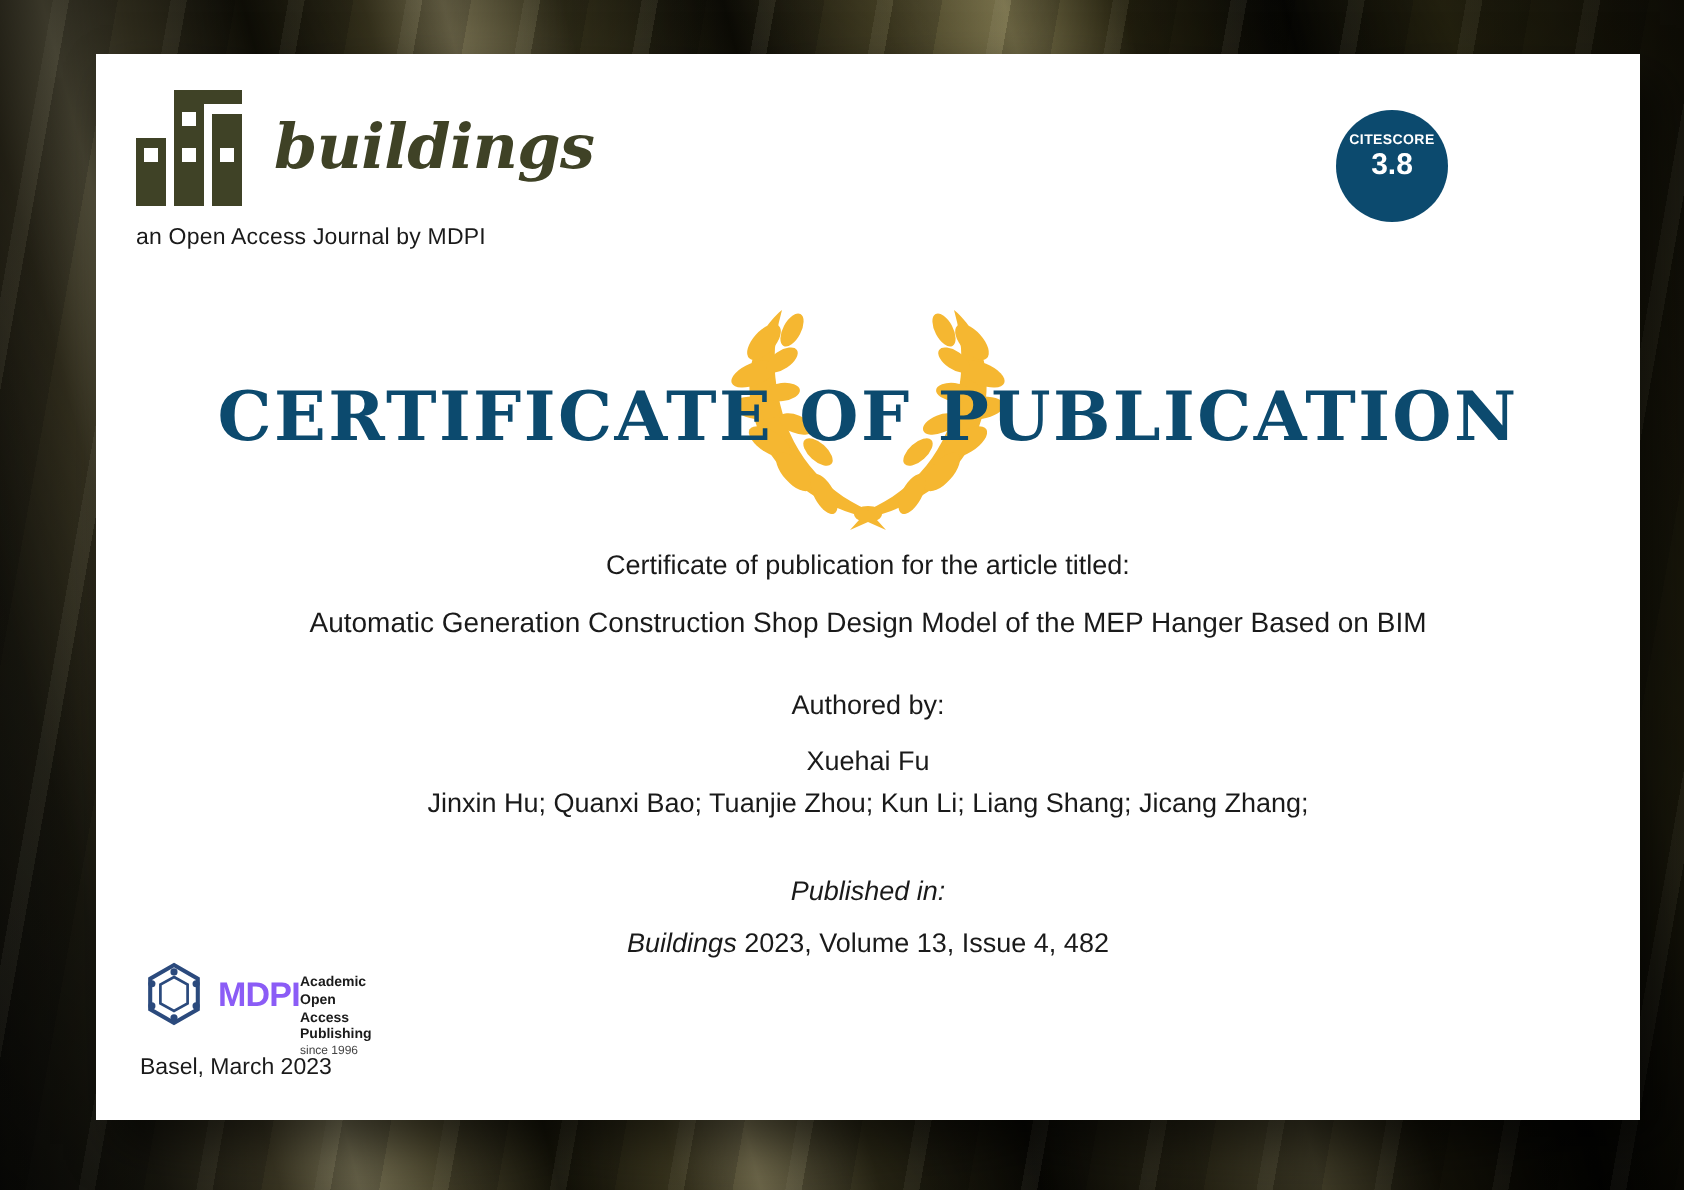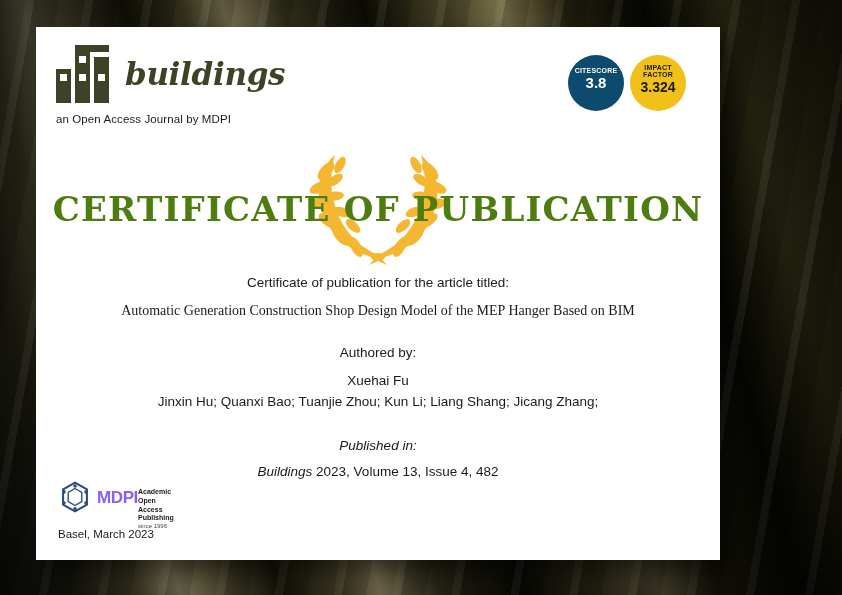--- a/index.html
+++ b/index.html
@@ -61,23 +61,23 @@
   }
   #bg-vignette {
     position: absolute;
     inset: 0;
     background: radial-gradient(ellipse at 50% 45%, rgba(0,0,0,0) 35%, rgba(0,0,0,0.55) 100%);
   }
 
   
   #certificate {
     position: absolute;
-    left: 36px;
+    left: 48px;
     top: 27px;
-    width: 684px;
+    width: 772px;
     height: 533px;
     background: #ffffff;
     box-shadow: 10px 12px 22px rgba(0,0,0,0.55);
   }
 
   
   .header {
     position: absolute;
     left: 0; top: 0; right: 0;
     height: 112px;
@@ -188,39 +188,38 @@
   }
   .cert-title {
     position: absolute;
     left: 0; right: 0;
     top: 50px;
     text-align: center;
     font-family: "DejaVu Serif", serif;
     font-weight: 700;
     font-size: 34px;
     letter-spacing: 1.2px;
-    color: #4d7c0f;
+    color: #0c4a6e;
   }
 
   
   .body-zone {
     position: absolute;
     left: 0; right: 0;
     top: 248px;
     text-align: center;
     color: #1a1a1a;
   }
   .line-intro {
     font-size: 13.5px;
     margin-bottom: 13px;
   }
   .line-article {
     font-size: 14px;
     margin-bottom: 26px;
-    font-family: Liberation Serif, serif;
   }
   .line-authored {
     font-size: 13.5px;
     margin-bottom: 11px;
   }
   .line-authors {
     font-size: 13.5px;
     line-height: 1.55;
     margin-bottom: 25px;
   }
@@ -314,25 +313,20 @@
         <div class="logo-word">buildings</div>
       </div>
 
       <div class="tagline">an Open Access Journal by MDPI</div>
 
       <div class="badge" id="badge-citescore">
         <span class="lab">CITESCORE</span>
         <span class="val">3.8</span>
       </div>
 
-      <div class="badge" id="badge-impact">
-        <span class="lab">IMPACT</span>
-        <span class="lab" style="margin-top:0">FACTOR</span>
-        <span class="val">3.324</span>
-      </div>
     </div>
 
     <div class="title-zone">
       <svg class="laurel" viewBox="0 0 190 118">
         <g fill="#f5b731">
 
           <path d="M95 112 C 62 104, 40 82, 36 52 C 34 32, 42 16, 52 8 C 48 22, 47 36, 50 50 C 55 78, 72 98, 95 108 Z"></path>
 
           <path d="M95 112 C 128 104, 150 82, 154 52 C 156 32, 148 16, 138 8 C 142 22, 143 36, 140 50 C 135 78, 118 98, 95 108 Z"></path>
         </g>

